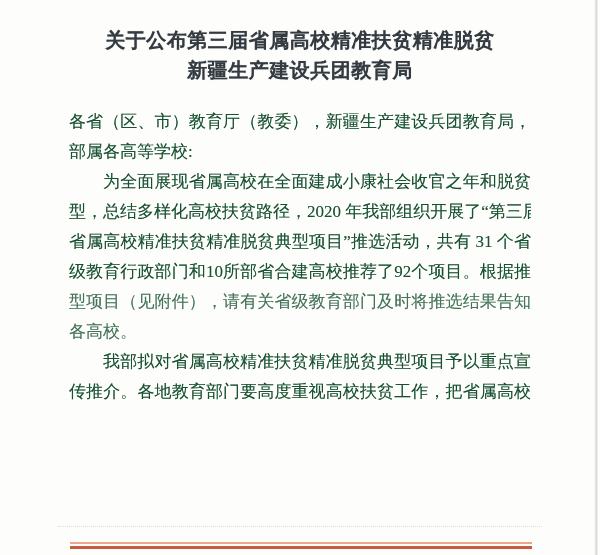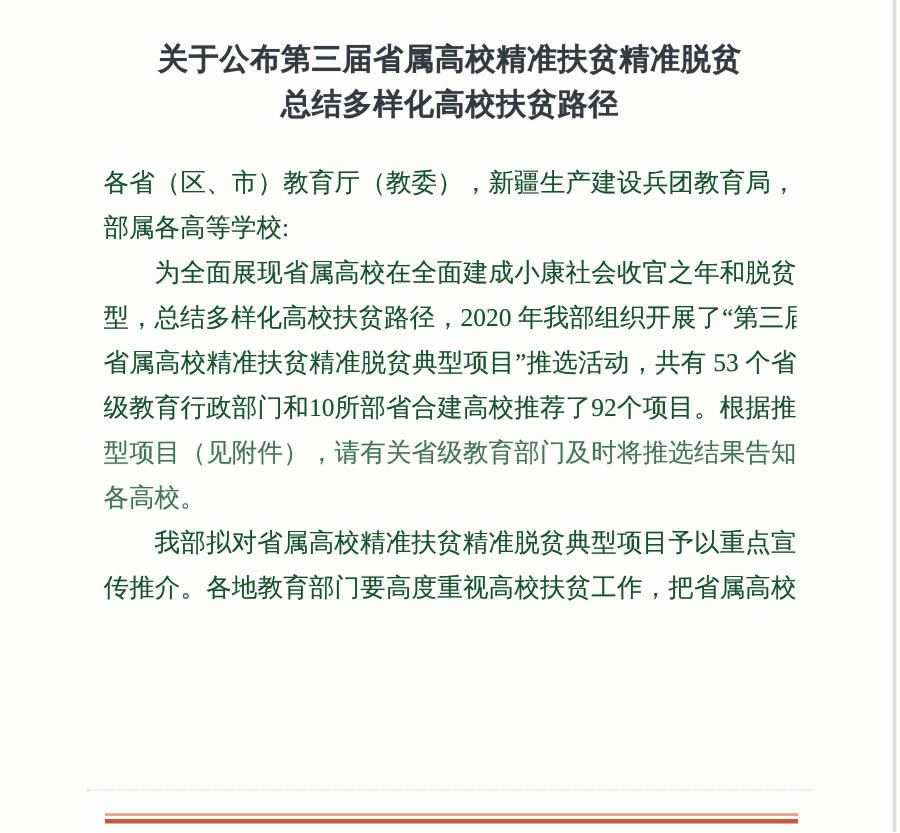--- a/index.html
+++ b/index.html
@@ -88,31 +88,31 @@
     background: linear-gradient(to right, rgba(210,212,214,0), #d6d8da 60%, rgba(240,240,240,0.6));
   }
 </style>
 </head>
 <body>
 
 <div class="page">
 
   <h1 class="title">
     <span class="title-line">关于公布第三届省属高校精准扶贫精准脱贫</span>
-    <span class="title-line">总结多样化高校扶贫路径</span>
+    <span class="title-line">新疆生产建设兵团教育局</span>
   </h1>
 
   <div class="doc-body">
 
     <span class="line">各省（区、市）教育厅（教委），新疆生产建设兵团教育局，</span>
     <span class="line short">部属各高等学校:</span>
 
     <span class="line indent">为全面展现省属高校在全面建成小康社会收官之年和脱贫</span>
     <span class="line">型，总结多样化高校扶贫路径，2020 年我部组织开展了“第三届</span>
-    <span class="line">省属高校精准扶贫精准脱贫典型项目”推选活动，共有 53 个省</span>
+    <span class="line">省属高校精准扶贫精准脱贫典型项目”推选活动，共有 31 个省</span>
     <span class="line">级教育行政部门和10所部省合建高校推荐了92个项目。根据推</span>
     <span class="line faded">型项目（见附件），请有关省级教育部门及时将推选结果告知</span>
     <span class="line short faded">各高校。</span>
 
     <span class="line indent">我部拟对省属高校精准扶贫精准脱贫典型项目予以重点宣</span>
     <span class="line">传推介。各地教育部门要高度重视高校扶贫工作，把省属高校</span>
   </div>
 
   <div class="scan-streak"></div>
 

